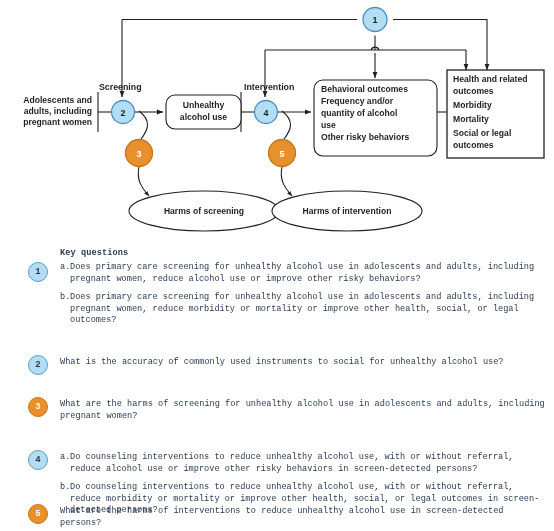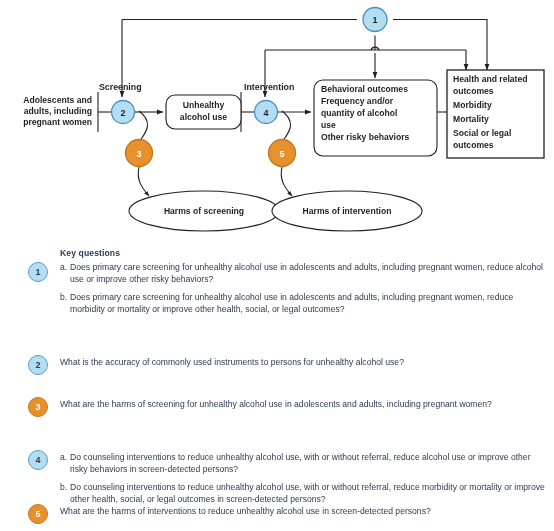--- a/index.html
+++ b/index.html
@@ -51,20 +51,21 @@
     text-anchor: middle;
   }
 
   
   #key-questions {
     position: absolute;
     left: 0;
     top: 244px;
     width: 446px;
     height: 287px;
+    font-family: Liberation Mono, monospace;
   }
   .kq-heading {
     position: absolute;
     left: 60px;
     top: 4px;
     font-size: 8.6px;
     font-weight: bold;
     color: #2b3b52;
     letter-spacing: 0.1px;
   }
@@ -257,21 +258,21 @@
       <div class="kq-item">
         <span class="kq-marker">b.</span>
         <span class="kq-para">Does primary care screening for unhealthy alcohol use in adolescents and adults, including pregnant women, reduce morbidity or mortality or improve other health, social, or legal outcomes?</span>
       </div>
     </div>
   </div>
 
   <div class="kq-row" style="top:113px;">
     <div class="kq-circle blue" style="top:-2px;">2</div>
     <div class="kq-body kq-plain">
-      <span>What is the accuracy of commonly used instruments to persons for unhealthy alcohol use?</span>
+      <span>What is the accuracy of commonly used instruments to social for unhealthy alcohol use?</span>
     </div>
   </div>
 
   <div class="kq-row" style="top:155px;">
     <div class="kq-circle orange" style="top:-2px;">3</div>
     <div class="kq-body kq-plain">
       <span>What are the harms of screening for unhealthy alcohol use in adolescents and adults, including pregnant women?</span>
     </div>
   </div>
 

